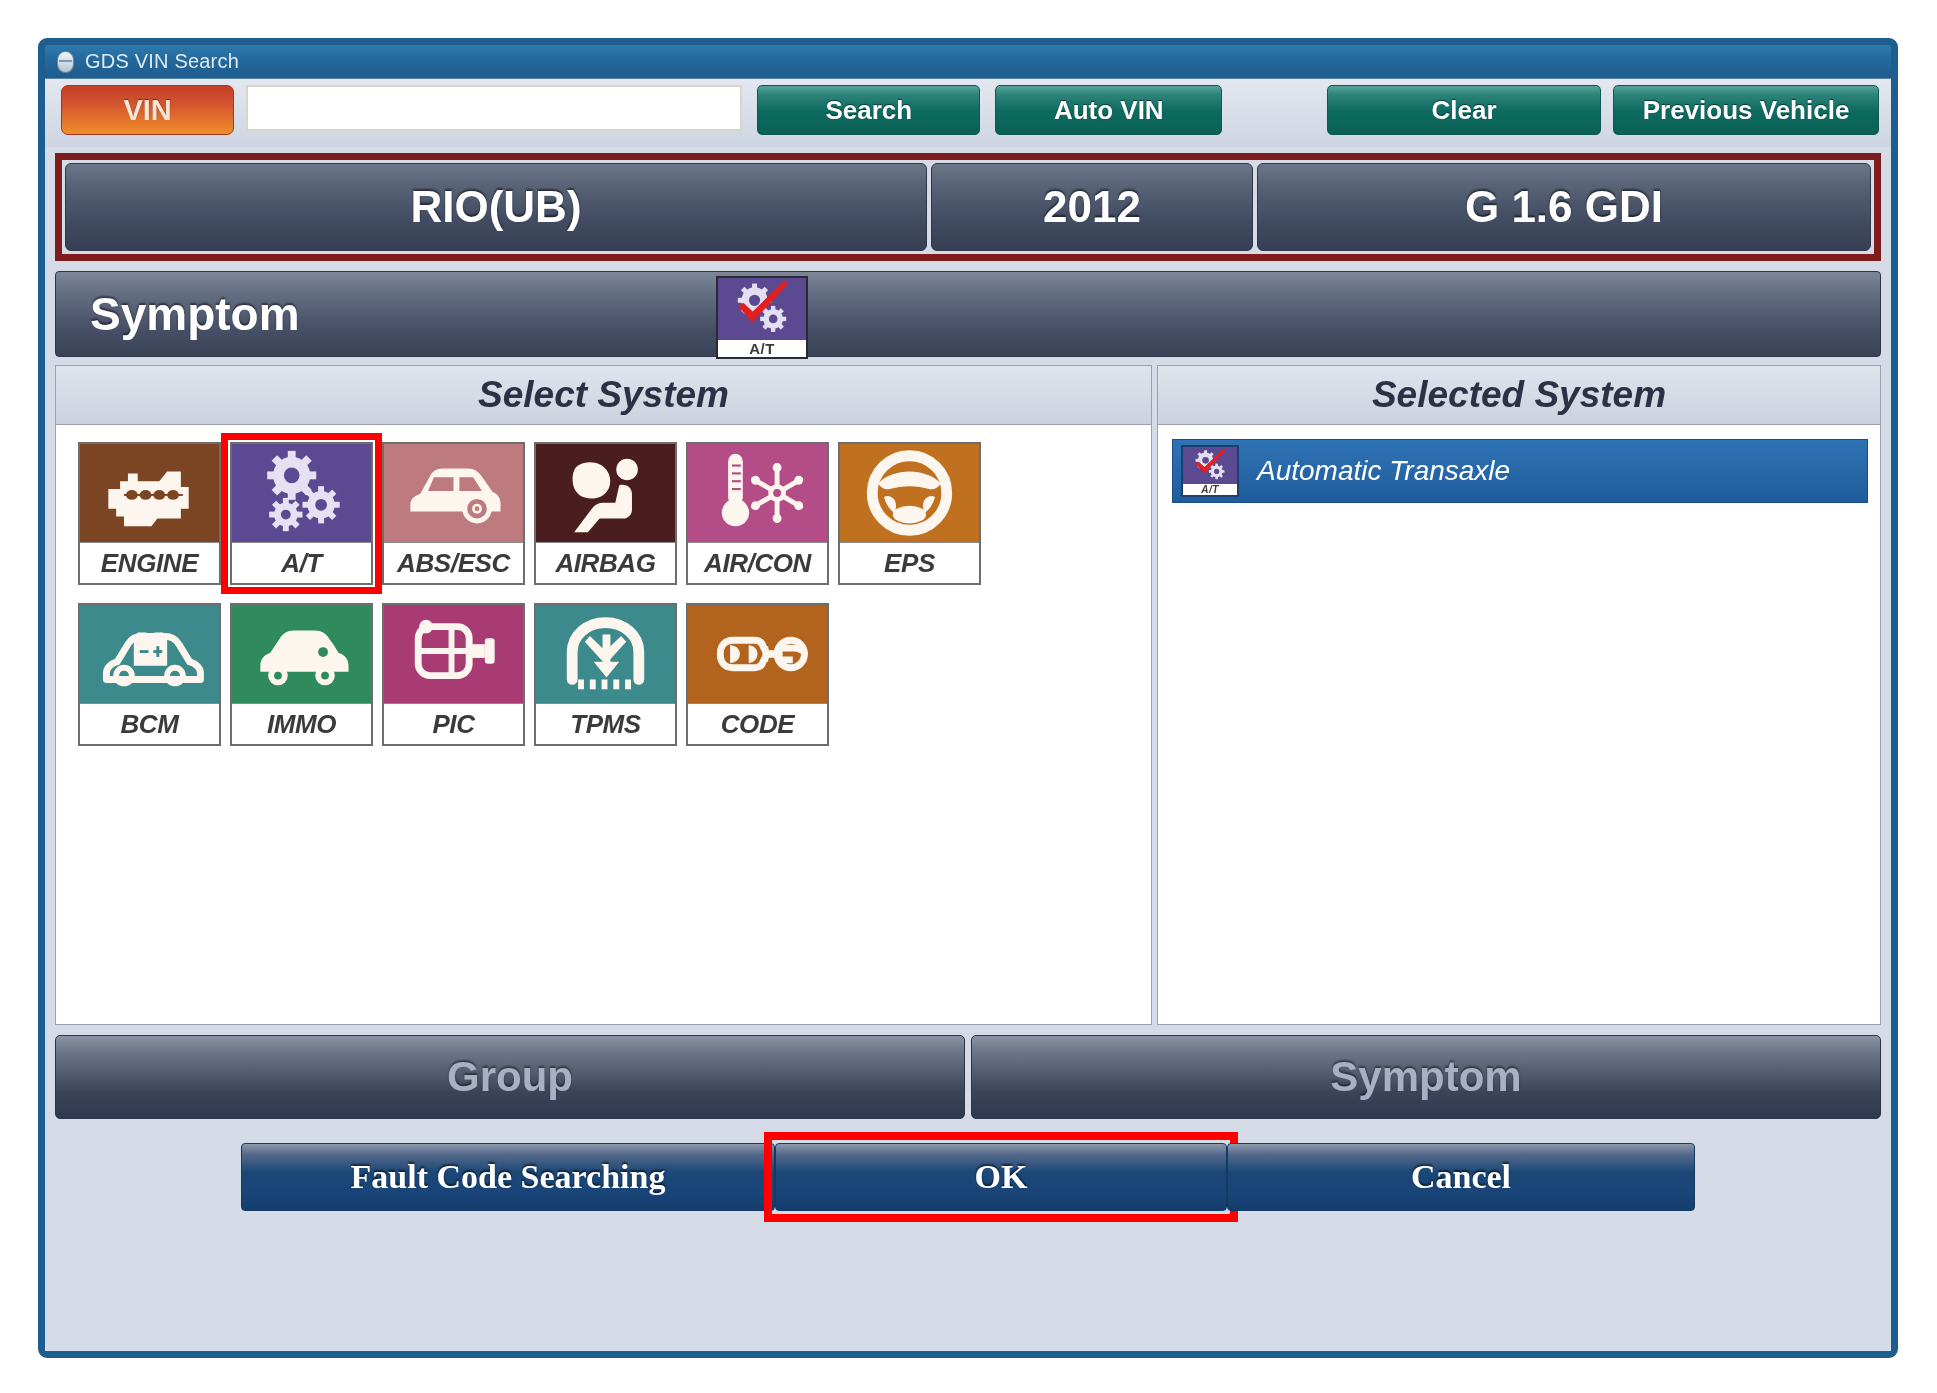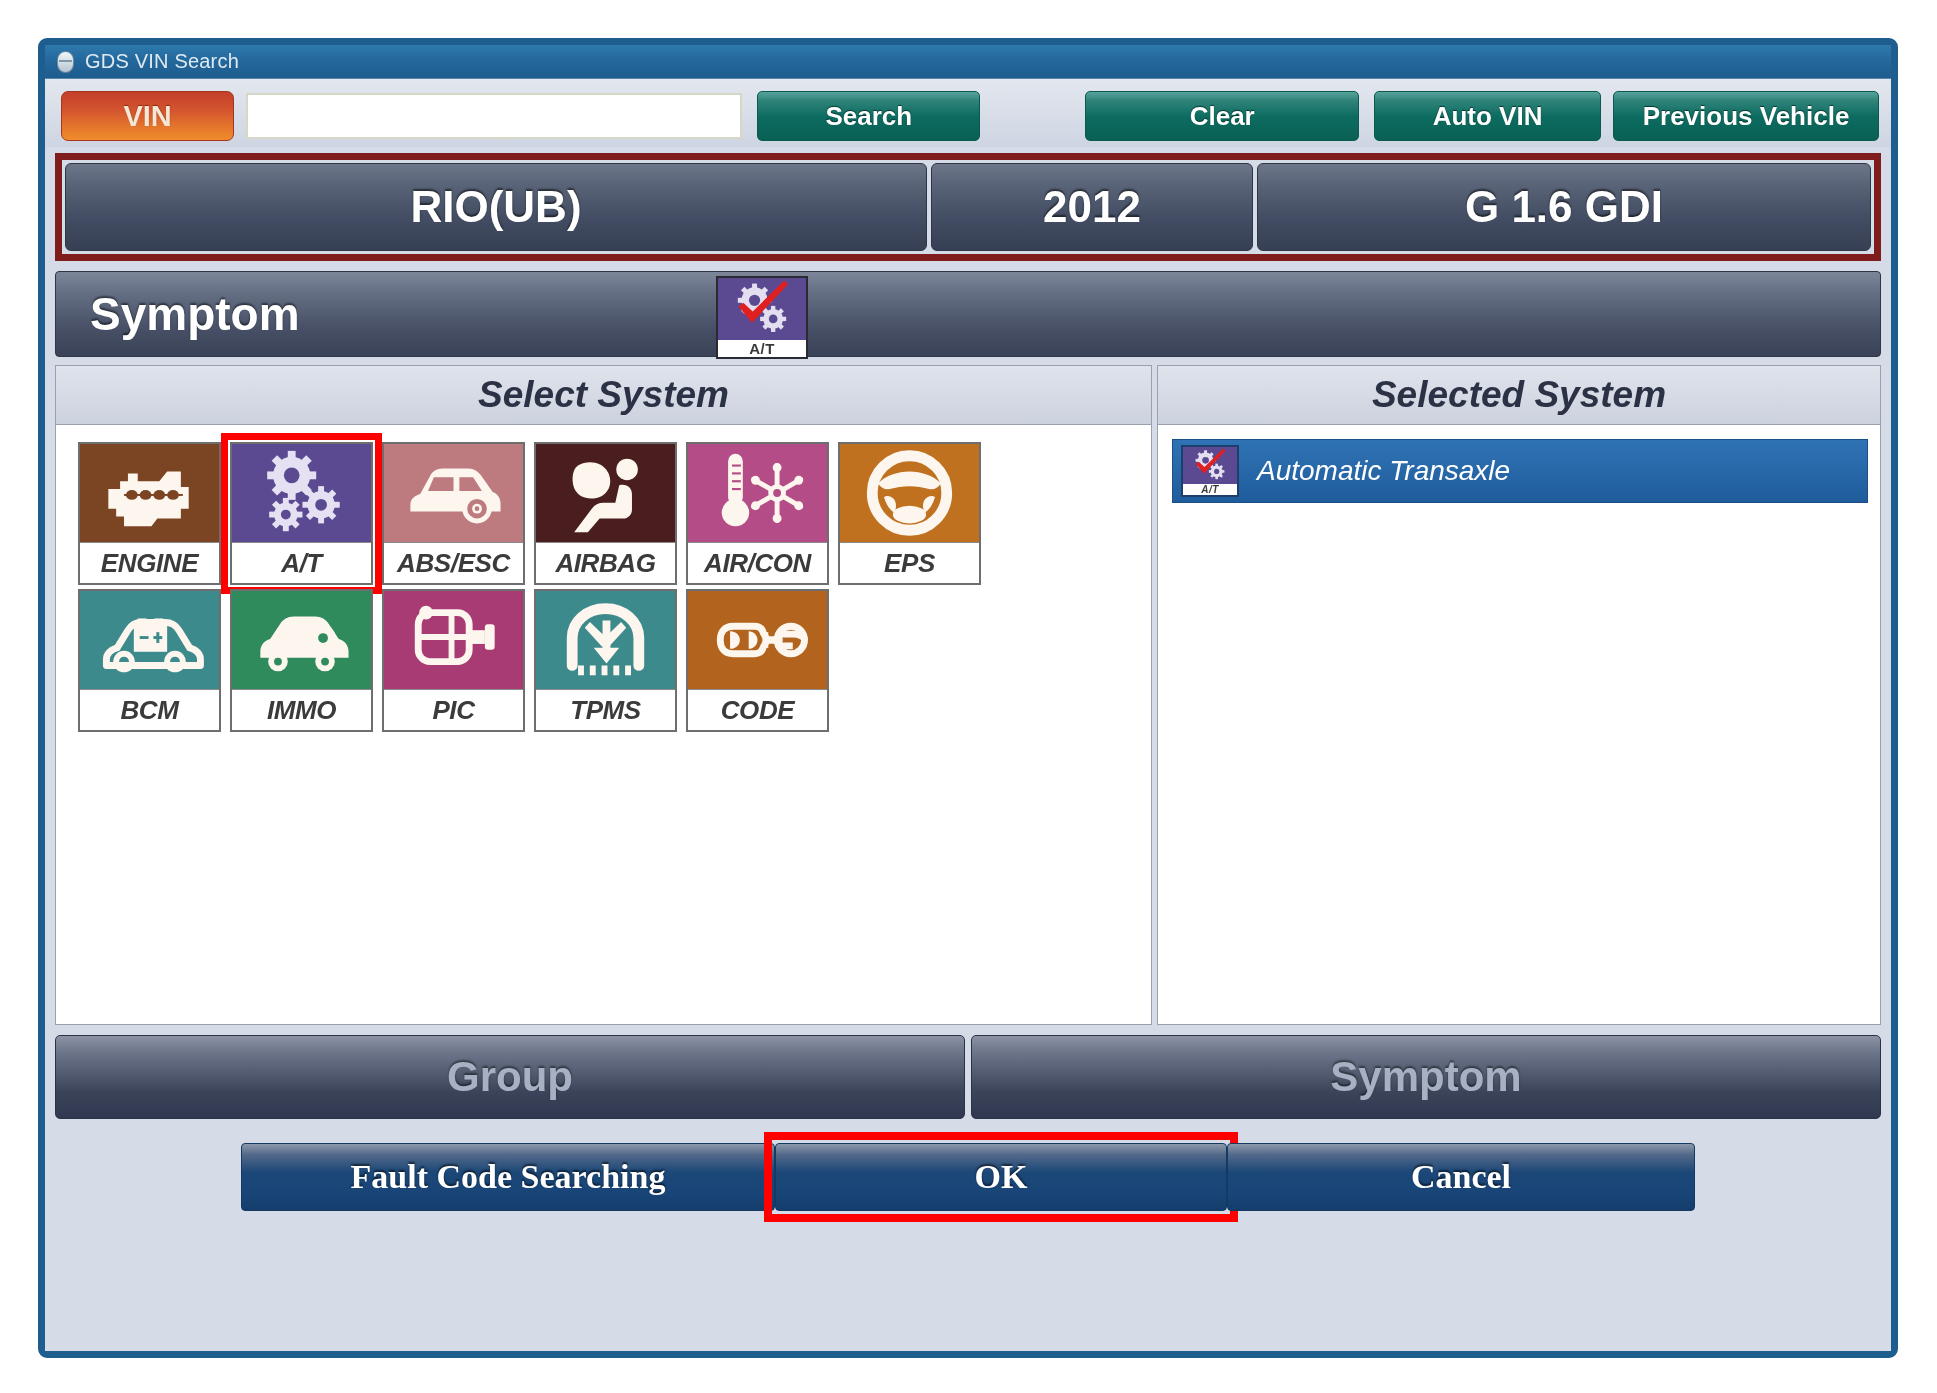--- a/index.html
+++ b/index.html
@@ -28,21 +28,21 @@
 
   #client{
     position:absolute;left:0;right:0;top:33px;bottom:0;
     background:#d6dce7;
     border-top:1px solid #5b87a8;
     overflow:hidden;
   }
 
   
   #search-row{
-    height:62px;display:flex;align-items:center;padding:6px 12px 0 16px;gap:0;
+    height:62px;display:flex;align-items:flex-start;padding:6px 12px 0 16px;gap:0;
     background:linear-gradient(#e3e7ef,#ced5e2);
   }
   .vin-btn{
     width:175px;height:48px;border-radius:7px;
     background:linear-gradient(#c3402b 0%,#d4542e 38%,#e4752c 72%,#ef8c2b 100%);
     border:1px solid #a4351f;
     color:#f6e6d4;font-size:29px;font-weight:bold;
     display:flex;align-items:center;justify-content:center;
     text-shadow:0 -1px 1px rgba(90,20,0,.65);
   }
@@ -118,21 +118,21 @@
   .panel-head{
     height:58px;flex:0 0 58px;
     background:linear-gradient(#dfe3ec,#ccd2de);
     border-bottom:1px solid #9aa0ad;
     display:flex;align-items:center;justify-content:center;
     color:#2b3245;font-size:37px;font-weight:bold;
   }
   .panel-body{flex:1 1 auto;background:#ffffff;overflow:hidden;}
 
   
-  #icon-grid{padding:17px 0 0 22px;display:flex;flex-wrap:wrap;gap:4px 9px;width:1020px;}
+  #icon-grid{padding:17px 0 0 22px;display:flex;flex-wrap:wrap;gap:18px 9px;width:1020px;}
   .sys-cell{position:relative;width:143px;}
   .sys-tile{
     width:143px;height:143px;border:2px solid #6e6e6e;background:#fff;
     box-sizing:border-box;display:flex;flex-direction:column;
   }
   .tile-art{flex:1 1 auto;position:relative;overflow:hidden;}
   .tile-label{
     height:40px;flex:0 0 40px;background:#ffffff;border-top:1px solid #8a8a8a;
     display:flex;align-items:center;justify-content:center;
     color:#3b3b3b;font-size:26px;font-weight:bold;letter-spacing:-.4px;
@@ -202,22 +202,22 @@
     <div id="title-icon"></div>
     <div id="title-text">GDS VIN Search</div>
   </div>
 
   <div id="client">
 
     <div id="search-row">
       <div class="vin-btn">VIN</div>
       <input class="vin-input" type="text" value="" style="">
       <div class="tealbtn" id="btn-search">Search</div>
+      <div class="tealbtn" id="btn-autovin">Auto VIN</div>
       <div class="tealbtn" id="btn-clear">Clear</div>
-      <div class="tealbtn" id="btn-autovin">Auto VIN</div>
       <div class="tealbtn" id="btn-prev">Previous Vehicle</div>
     </div>
 
     <div id="vehicle-outer">
       <div id="vehicle-bar">
         <div class="vbtn" id="v-model">RIO(UB)</div>
         <div class="vbtn" id="v-year">2012</div>
         <div class="vbtn" id="v-engine">G 1.6 GDI</div>
       </div>
     </div>

